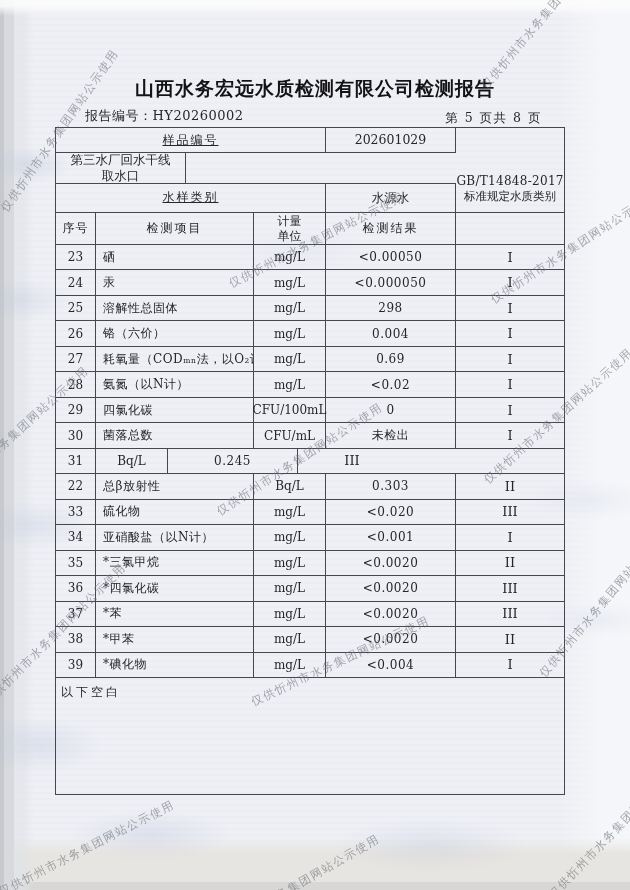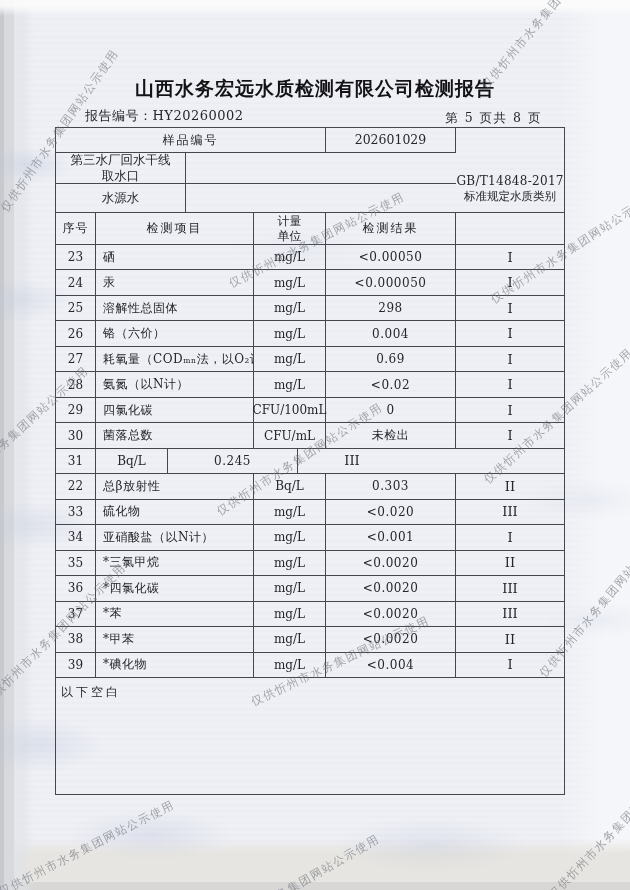--- a/index.html
+++ b/index.html
@@ -40,21 +40,21 @@
     border:1px solid #45474d;box-sizing:border-box;font-size:12px;
   }
   .tbl *{box-sizing:border-box;}
   .cc{display:flex;align-items:center;justify-content:center;text-align:center;}
   .br{border-right:1px solid #45474d;}
   .bb{border-bottom:1px solid #45474d;}
 
   .t-top{display:flex;height:85px;border-bottom:1px solid #45474d;}
   .t-top-left{width:401px;display:flex;flex-direction:column;}
   .t-top-left .trow{display:flex;flex:0 0 auto;}
-  .trow .lbl{width:270px;letter-spacing:2px;}
+  .trow .lbl{width:270px;letter-spacing:2px;text-decoration:underline;}
   .trow .val{width:130px;font-size:12.5px;line-height:1.25;}
   .t-top-right{width:108px;display:flex;flex-direction:column;justify-content:flex-end;align-items:center;padding-bottom:7px;line-height:1.35;text-align:center;}
   .std1{font-size:12px;letter-spacing:.3px;}
   .std2{font-size:11.5px;}
 
   .t-head{display:flex;height:32px;border-bottom:1px solid #45474d;}
   .h-no{width:40px;letter-spacing:1px;}
   .h-item{width:158px;letter-spacing:2px;}
   .h-unit{width:72px;line-height:1.2;}
   .h-unit span{display:inline-block;width:26px;}
@@ -99,20 +99,21 @@
           <div class="val cc br bb" style="border-bottom:none">202601029</div>
         </div>
         <div class="sep" style="height:1px;background:#45474d"></div>
         <div class="trow" style="height:30px">
           <div class="val cc br">
               <span style="display:inline-block;width:104px;">第三水厂回水干线取水口</span>
             </div>
         </div>
         <div class="sep" style="height:1px;background:#45474d"></div>
         <div class="trow" style="height:29px">
+          <div class="lbl cc br">水样类别</div>
           <div class="val cc br">水源水</div>
         </div>
       </div>
       <div class="t-top-right">
         <div class="std1">GB/T14848-2017</div>
         <div class="std2">标准规定水质类别</div>
       </div>
     </div>
 
     <div class="t-head">

